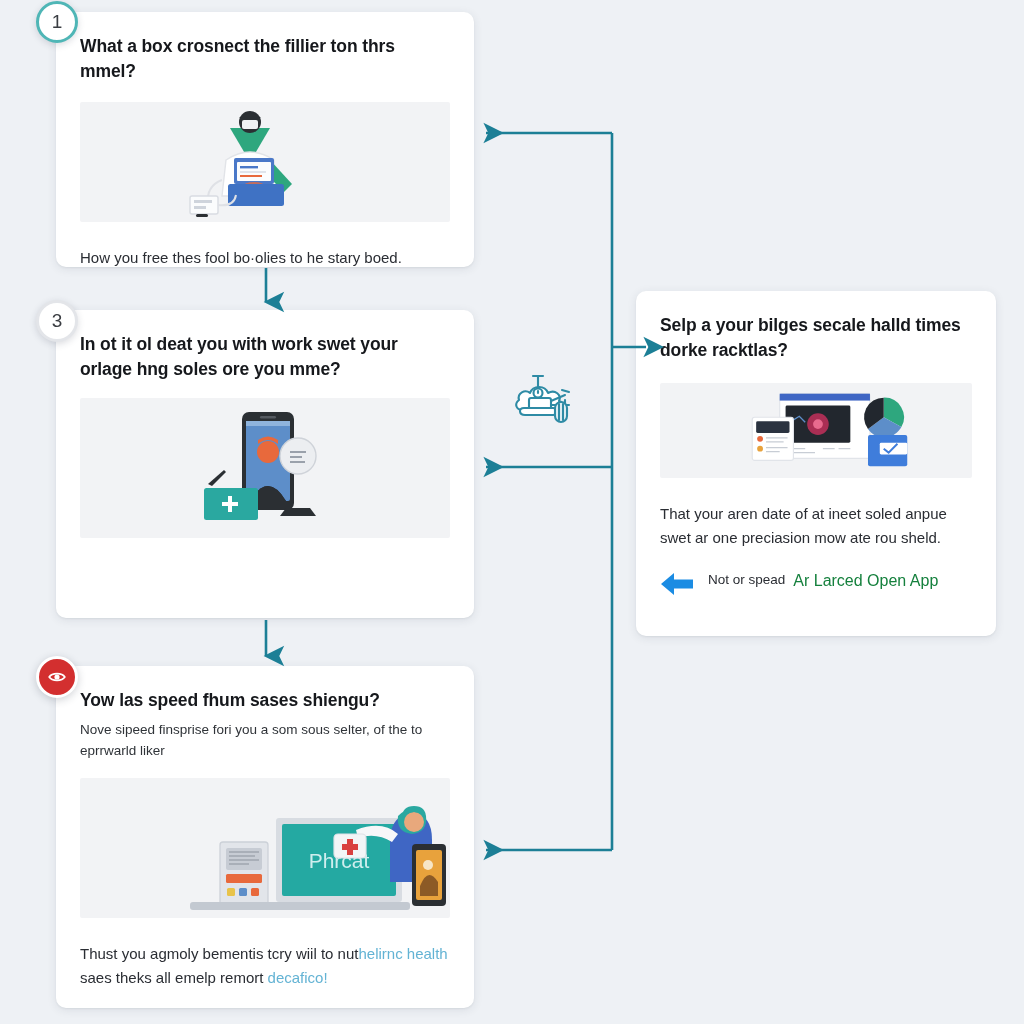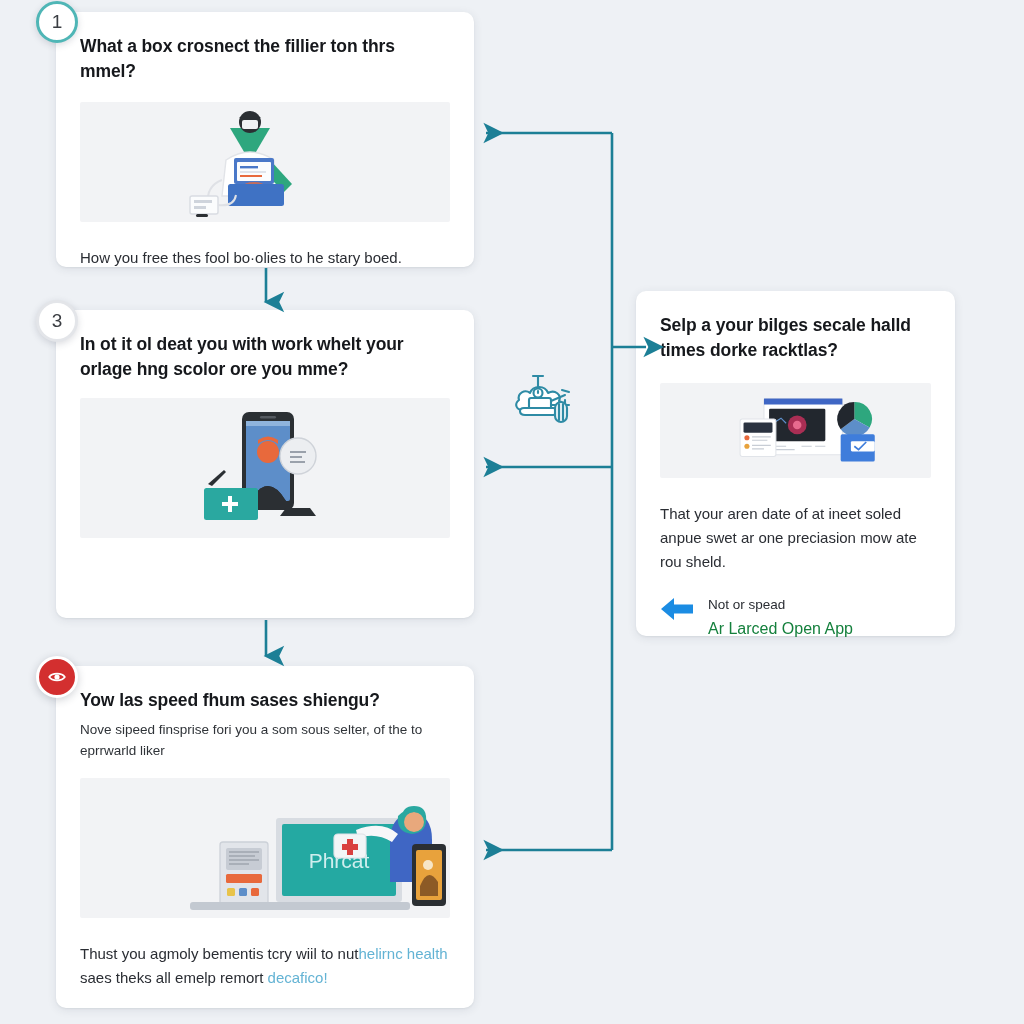--- a/index.html
+++ b/index.html
@@ -87,21 +87,21 @@
     z-index: 3;
   }
 
   
   .cta {
     display: flex;
     align-items: flex-start;
     gap: 14px;
     margin-top: 20px;
   }
-  .cta-lines { display: flex; flex-direction: column; gap: 8px; padding-top: 2px; }
+  .cta-lines { display: flex; flex-direction: row; gap: 8px; padding-top: 2px; }
   .cta-l1 { font-size: 13.5px; color: #2a2d33; }
   .cta-l2 { font-size: 16px; color: #15803d; }
 </style>
 </head>
 <body>
 
 <div id="stage">
 
   <svg class="svg-layer" width="1024" height="1024" viewBox="0 0 1024 1024">
     <defs>
@@ -184,21 +184,21 @@
     </div>
 
     <div class="card-body">How you free thes fool bo·olies to he stary boed.</div>
   </div>
 
   <div class="badge gray" style="left:36px;top:300px;">
     <span>3</span>
   </div>
 
   <div class="card" id="c2" style="left:56px;top:310px;width:418px;height:308px;">
-    <div class="card-title">In ot it ol deat you with work whelt your orlage hng scolor ore you mme?</div>
+    <div class="card-title">In ot it ol deat you with work swet your orlage hng soles ore you mme?</div>
 
     <div class="illus" style="height:140px;margin-top:16px;">
       <svg width="100%" height="140" viewBox="0 0 370 140">
         <g transform="translate(140,14)">
           <rect x="22" y="0" width="52" height="98" rx="7" fill="#2b2f33"></rect>
           <rect x="26" y="9" width="44" height="80" rx="2" fill="#5d8ec9"></rect>
           <rect x="26" y="9" width="44" height="5" fill="#8fb4dd"></rect>
           <circle cx="48" cy="40" r="11" fill="#e8693c"></circle>
           <path d="M38,32 q10,-8 20,0 l0,-4 q-10,-7 -20,0 Z" fill="#e8693c"></path>
           <path d="M30,89 q18,-30 36,0 Z" fill="#2b2f33"></path>
@@ -260,21 +260,21 @@
         </g>
       </svg>
     </div>
 
     <div class="card-body">
       <span>Thust you agmoly bementis tcry wiil to nut</span><span class="link">helirnc health</span><br>
       <span>saes theks all emelp remort </span><span class="link">decafico!</span>
     </div>
   </div>
 
-  <div class="card" id="cr" style="left:636px;top:291px;width:319px;height:345px;">
+  <div class="card" id="cr" style="left:636px;top:291px;width:360px;height:345px;">
     <div class="card-title">Selp a your bilges secale halld times dorke racktlas?</div>
 
     <div class="illus" style="height:95px;margin-top:20px;">
       <svg width="100%" height="95" viewBox="0 0 318 95">
         <g transform="translate(96,8)">
 
           <rect x="26" y="2" width="92" height="66" rx="2.5" fill="#ffffff" stroke="#e1e4e9" stroke-width="1.2"></rect>
           <rect x="26" y="2" width="92" height="7" fill="#3f66c4"></rect>
           <rect x="32" y="14" width="66" height="38" rx="1.5" fill="#22272e"></rect>
           <circle cx="65" cy="33" r="11" fill="#c2305a" opacity=".85"></circle>

